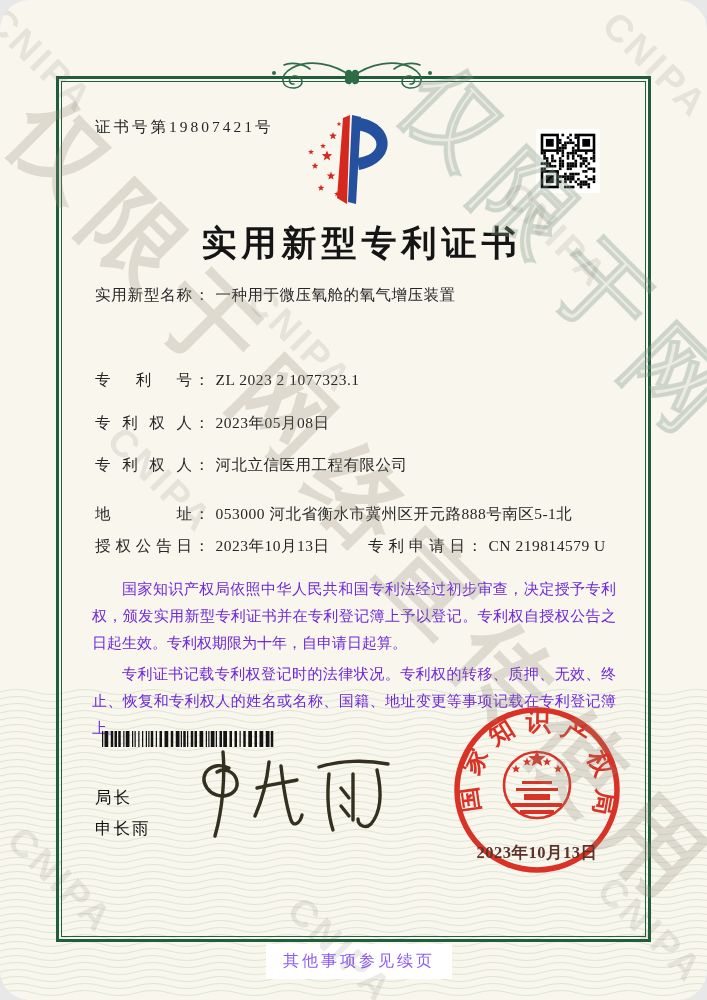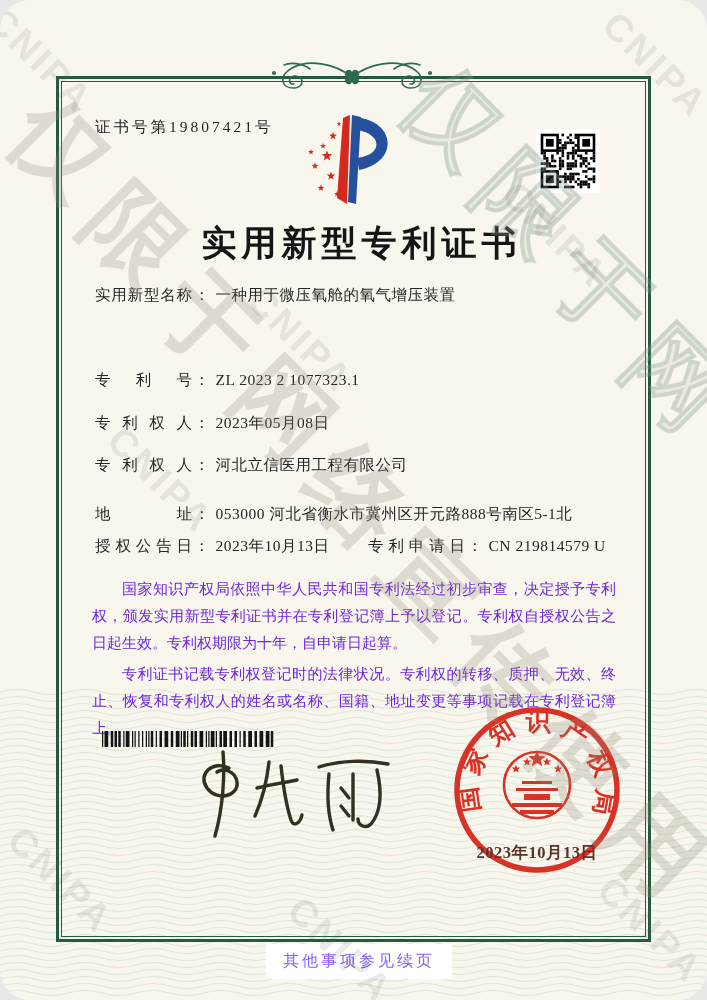--- a/index.html
+++ b/index.html
@@ -338,20 +338,24 @@
       <rect x="134.5" y="0" width="2.5" height="16" fill="#141414"></rect>
       <rect x="139.5" y="0" width="1.25" height="16" fill="#141414"></rect>
       <rect x="143.25" y="0" width="2.5" height="16" fill="#141414"></rect>
       <rect x="148.25" y="0" width="3.75" height="16" fill="#141414"></rect>
       <rect x="154.5" y="0" width="2.5" height="16" fill="#141414"></rect>
       <rect x="159.5" y="0" width="3.75" height="16" fill="#141414"></rect>
       <rect x="165.75" y="0" width="3.75" height="16" fill="#141414"></rect>
       <rect x="170.75" y="0" width="2.5" height="16" fill="#141414"></rect>
     </svg>
 
+  <div id="signer">
+    <div>局长</div>
+    <div>申长雨</div>
+  </div>
 
   <svg id="signature" viewBox="0 0 215 100">
     <g fill="none" stroke="#33301f" stroke-width="3.4" stroke-linecap="round">
       <path d="M44,28 C28,20 12,34 22,48 C32,62 54,56 52,42 C50,30 38,28 32,32"></path>
       <path d="M38,12 C40,35 38,68 30,96"></path>
       <path d="M84,22 C82,40 78,58 70,76"></path>
       <path d="M72,48 C88,44 104,42 112,40"></path>
       <path d="M96,26 C98,44 100,62 106,80 C108,87 115,84 117,75"></path>
       <path d="M134,27 C156,20 182,20 203,24"></path>
       <path d="M144,34 C142,54 142,72 148,90"></path>

